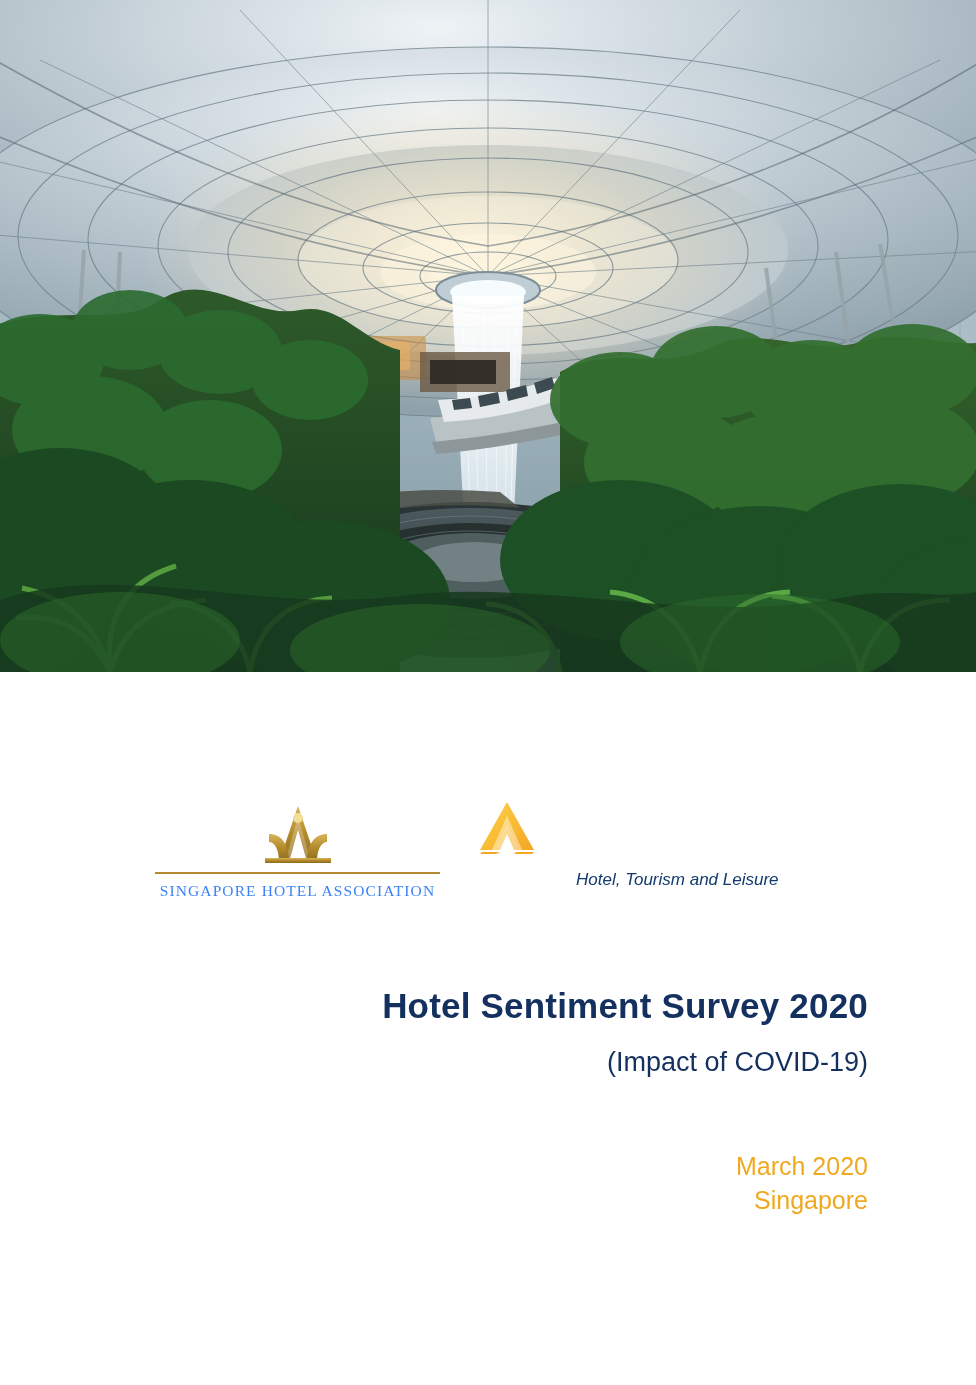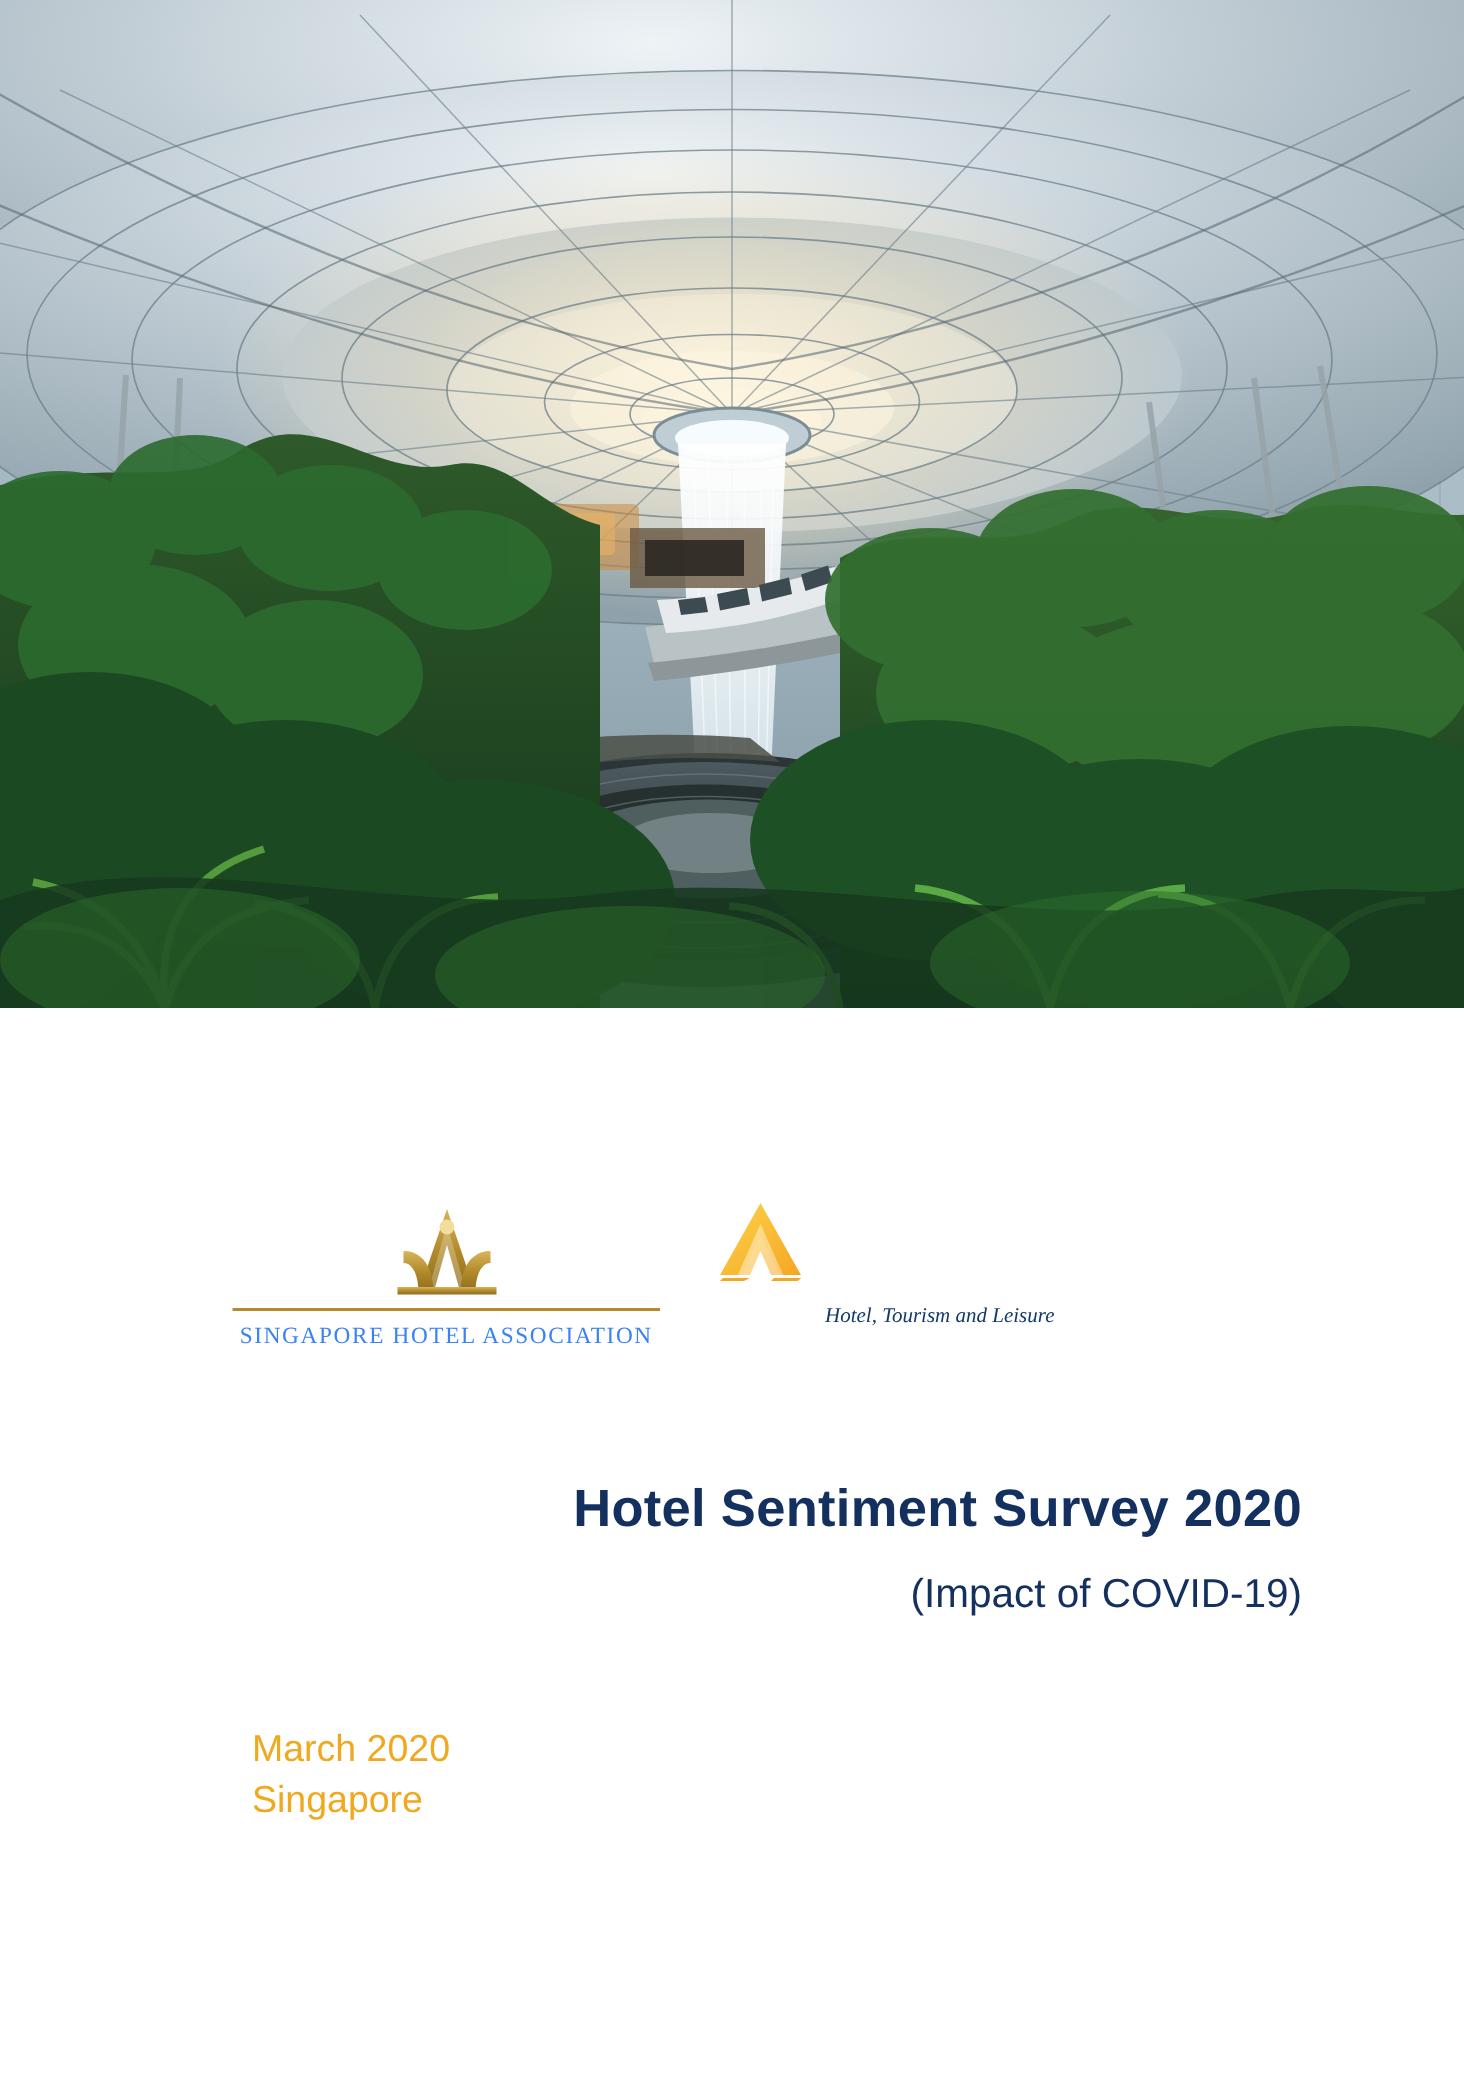--- a/index.html
+++ b/index.html
@@ -82,26 +82,26 @@
     letter-spacing: -0.5px;
     line-height: 1;
     position: relative;
   }
   .hhtl-tm {
     font-size: 11px;
     vertical-align: super;
     letter-spacing: 0;
   }
   .hhtl-tag {
-    font-family: Liberation Serif, serif;
+    font-family: Liberation Sans, sans-serif;
     font-style: italic;
     color: #123a6b;
-    font-size: 14px;
+    font-size: 17px;
     margin-top: 16px;
-    margin-left: 74px;
+    margin-left: 100px;
   }
 
   
   .title-block {
     position: absolute;
     right: 108px;
     top: 985px;
     width: 700px;
     text-align: right;
   }
@@ -119,21 +119,21 @@
     font-size: 27px;
     color: #14305f;
     margin: 20px 0 0 0;
     font-weight: 400;
   }
   .doc-meta {
     position: absolute;
     right: 108px;
     top: 1150px;
     width: 700px;
-    text-align: left;
+    text-align: right;
   }
   .doc-date, .doc-place {
     font-family: "Liberation Sans", sans-serif;
     font-size: 25px;
     color: #f0a81e;
     line-height: 1.35;
     margin: 0;
   }
 </style>
 </head>

